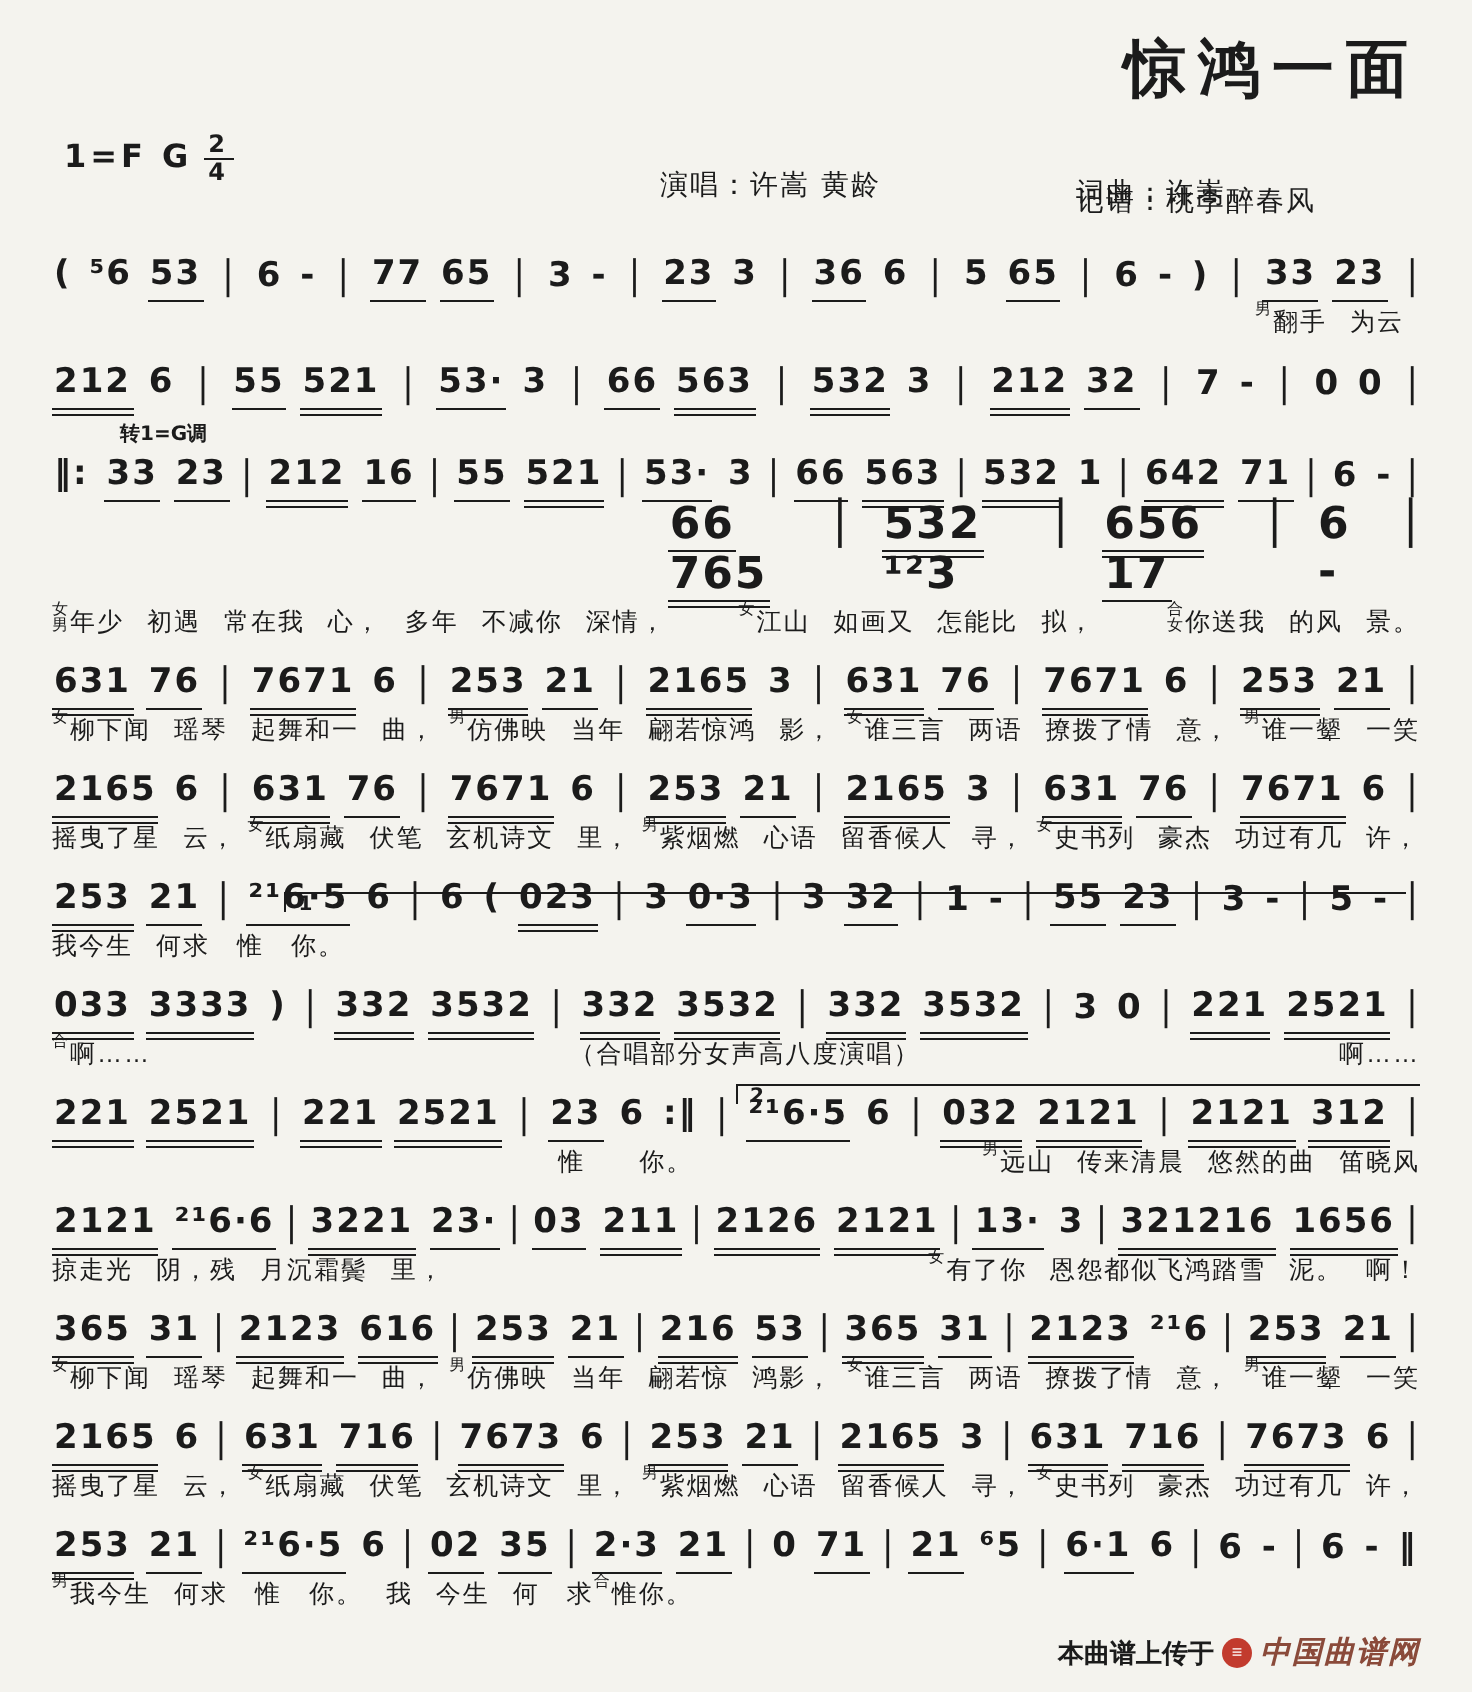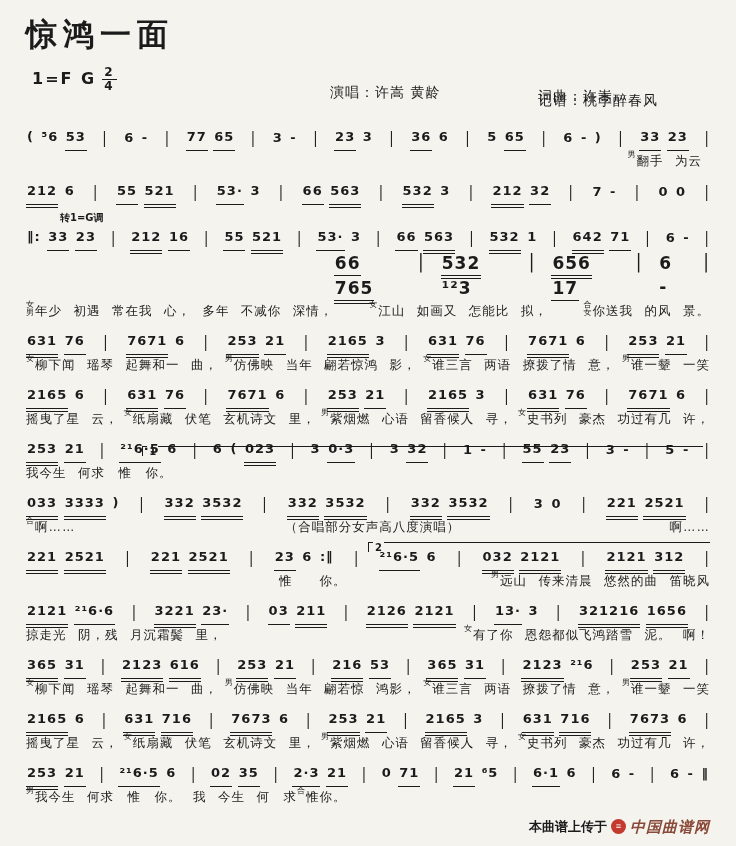--- a/index.html
+++ b/index.html
@@ -8,21 +8,21 @@
   *{margin:0;padding:0;box-sizing:border-box}
   html,body{width:736px;height:846px;overflow:hidden}
   body{
     background:var(--bg); color:var(--ink);
     font-family:"DejaVu Sans","Liberation Sans",sans-serif;
   }
   .sheet{width:736px;height:846px;padding:10px 26px 6px 26px;position:relative}
 
   
   .title{
-    text-align:left; font-size:31px; font-weight:bold; letter-spacing:6px;
+    text-align:right; font-size:31px; font-weight:bold; letter-spacing:6px;
     font-family:"DejaVu Sans",sans-serif; margin-top:4px;
   }
   .header-info{position:relative; height:58px; font-size:14px; margin-top:8px;}
   .keysig{position:absolute; left:6px; top:2px; font-size:16px; font-weight:bold; letter-spacing:2px;}
   .frac{display:inline-flex; flex-direction:column; text-align:center; vertical-align:middle;
         font-size:12px; line-height:1.05; margin-left:6px; font-weight:bold;}
   .frac .num{border-bottom:1.5px solid var(--ink); padding:0 2px;}
   .credit{position:absolute; white-space:nowrap; letter-spacing:1px;}
   .credit-sing{left:304px; top:20px;}
   .credit-write{left:512px; top:2px;margin-top:22px;}
@@ -32,32 +32,32 @@
   .score{margin-top:2px;}
   .system{position:relative; margin-bottom:7px;}
   .ann{font-size:10px; font-weight:bold; margin-left:34px; height:12px; line-height:12px;}
   .volta{position:absolute; top:-2px; height:10px;
          border-top:1.5px solid var(--ink); border-left:1.5px solid var(--ink);}
   .volta .vnum{position:relative; top:-7px; left:4px; font-size:10px; font-weight:bold; background:var(--bg); padding:0 2px;}
   .sys-5 .volta{left:17%; width:82%; top:10px;}
   .sys-7 .volta{left:50%; width:50%; top:-2px;}
   .notes-row{
     display:flex; align-items:flex-end; justify-content:space-between;
-    font-size:13px; font-weight:bold; letter-spacing:1px; line-height:26px;
+    font-size:17px; font-weight:bold; letter-spacing:1px; line-height:26px;
     white-space:nowrap;
   }
   .measure{display:inline-block;}
   .tok{display:inline-block; position:relative; padding:0 1px;}
   .tok.u1{border-bottom:1.6px solid var(--ink);}
   .tok.u2{border-bottom:1.6px solid var(--ink);}
   .tok.u2::after{content:""; position:absolute; left:0; right:0; bottom:-4px;
                  border-bottom:1.6px solid var(--ink);}
   .bar{display:inline-block; font-weight:normal; transform:scaleY(1.15);}
   .sub-row{display:flex; justify-content:center; width:55%; margin-left:auto;
-           font-size:17px; font-weight:bold; letter-spacing:1px; line-height:24px;gap:16px;}
+           font-size:22px; font-weight:bold; letter-spacing:1px; line-height:24px;gap:16px;}
 
   
   .lyric-row{
     display:flex; align-items:flex-start; margin-top:3px; min-height:17px;
     font-size:12.5px; line-height:15px; letter-spacing:1px; word-spacing:7px;
     font-family:"Liberation Sans","DejaVu Sans",sans-serif; white-space:nowrap;
   }
   .lyric-row.multi{justify-content:space-between;}
   .lyric-row.right{justify-content:flex-end; padding-right:8px;}
   .lyric-row.indent{padding-left:37%;}

